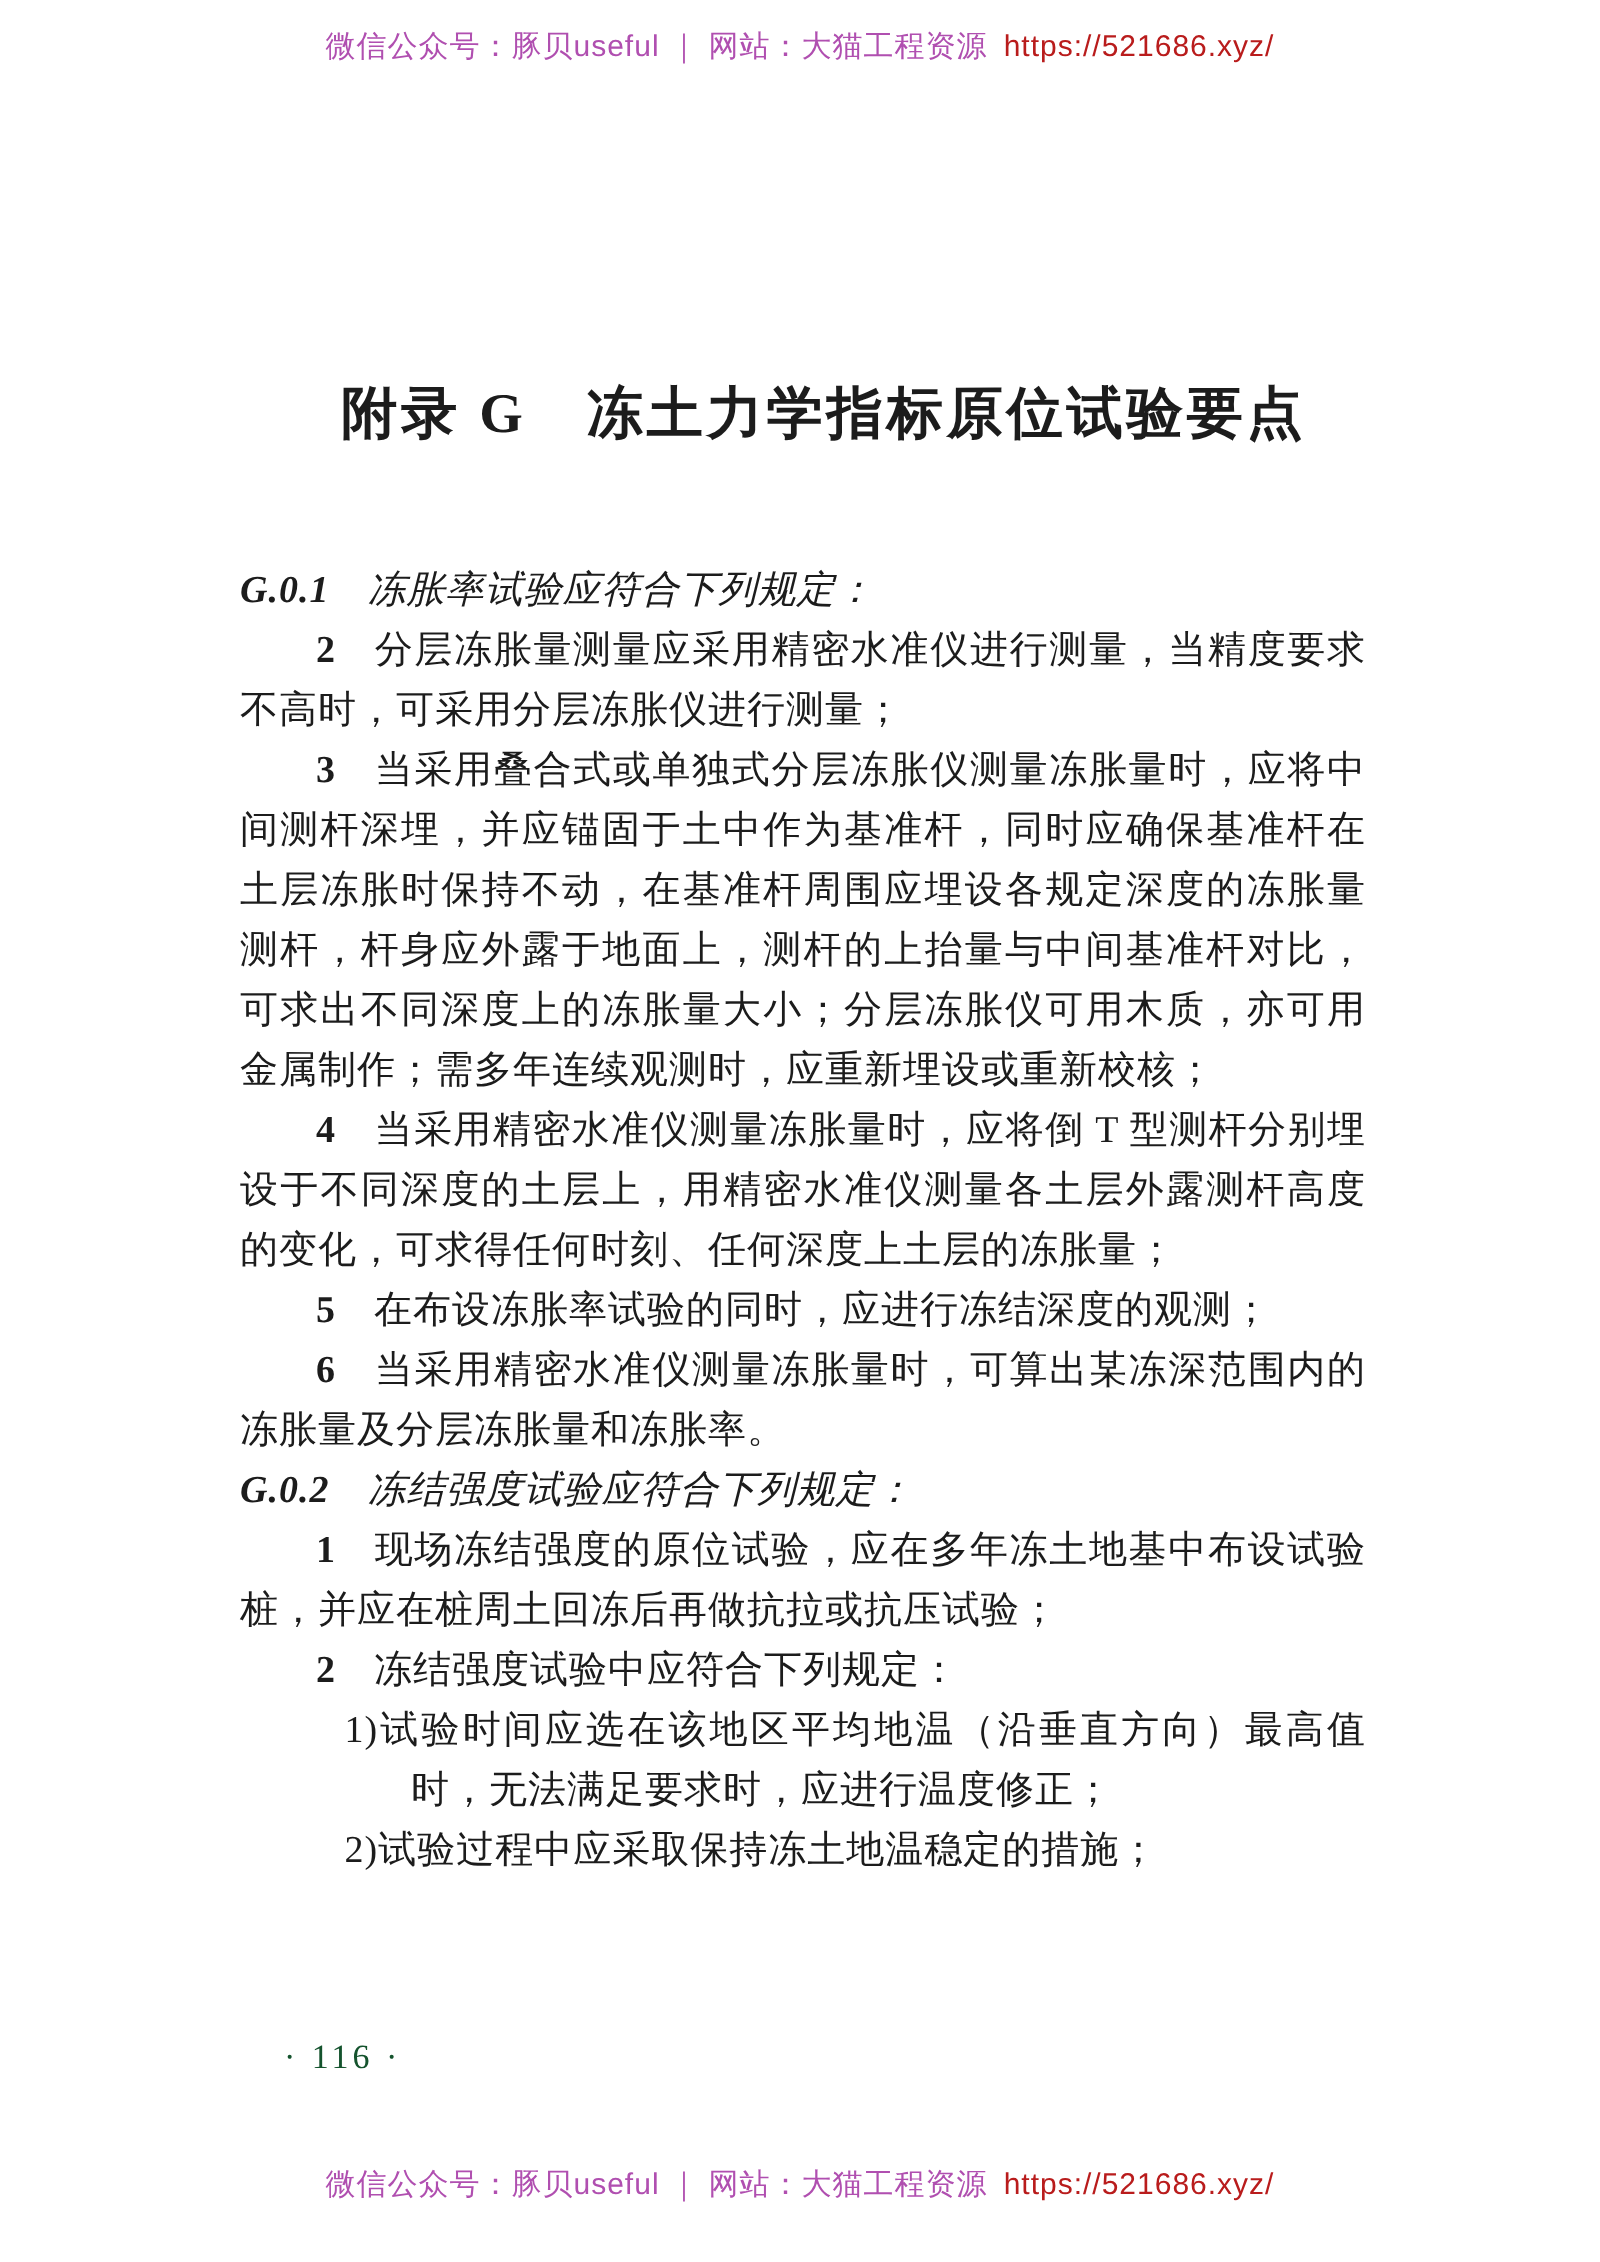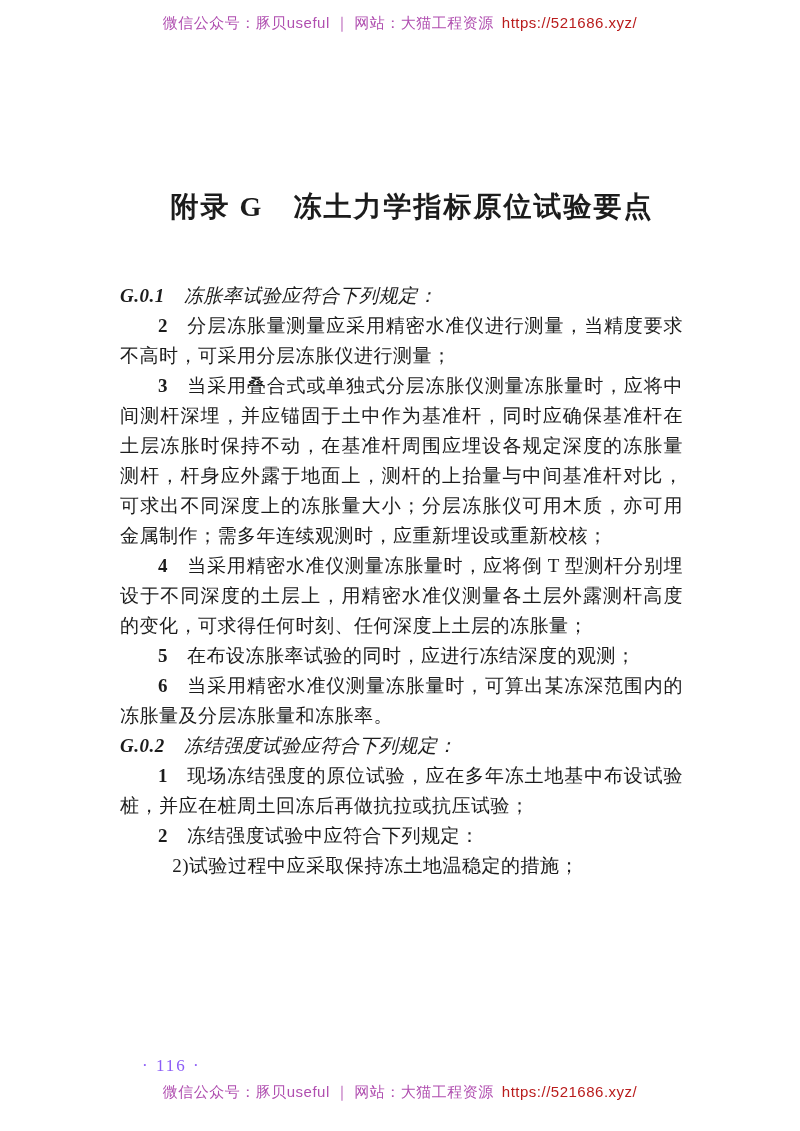--- a/index.html
+++ b/index.html
@@ -53,25 +53,25 @@
     font-weight: bold;
     margin-right: 1em;
   }
   p.subitem {
     padding-left: 4.5em;
     text-indent: -1.75em;
   }
   p.subitem .sub-label { font-weight: normal; }
   .page-number {
     position: absolute;
-    top: 1056px;
+    top: 1019px;
     left: 142px;
     font-size: 17px;
     letter-spacing: 2px;
-    color: #8b5cf6;
+    color: #14532d;
   }
 </style>
 </head>
 <body>
 
 <div>
 
   <div class="watermark header-mark">
     <span>微信公众号：豚贝useful ｜ 网站：大猫工程资源</span><span class="wm-url">https://521686.xyz/</span>
   </div>
@@ -92,20 +92,21 @@
     <p class="item"><span class="label">5</span><span>在布设冻胀率试验的同时，应进行冻结深度的观测；</span></p>
 
     <p class="item"><span class="label">6</span><span>当采用精密水准仪测量冻胀量时，可算出某冻深范围内的冻胀量及分层冻胀量和冻胀率。</span></p>
 
     <p class="clause"><span class="label">G.0.2</span><span>冻结强度试验应符合下列规定：</span></p>
 
     <p class="item"><span class="label">1</span><span>现场冻结强度的原位试验，应在多年冻土地基中布设试验桩，并应在桩周土回冻后再做抗拉或抗压试验；</span></p>
 
     <p class="item"><span class="label">2</span><span>冻结强度试验中应符合下列规定：</span></p>
 
+    <p class="subitem"><span class="sub-label">1)</span><span>试验时间应选在该地区平均地温（沿垂直方向）最高值时，无法满足要求时，应进行温度修正；</span></p>
 
     <p class="subitem"><span class="sub-label">2)</span><span>试验过程中应采取保持冻土地温稳定的措施；</span></p>
 
 
   </div>
 
   <div class="page-number">· 116 ·</div>
 
   <div class="watermark footer-mark">
     <span>微信公众号：豚贝useful ｜ 网站：大猫工程资源</span><span class="wm-url">https://521686.xyz/</span>

